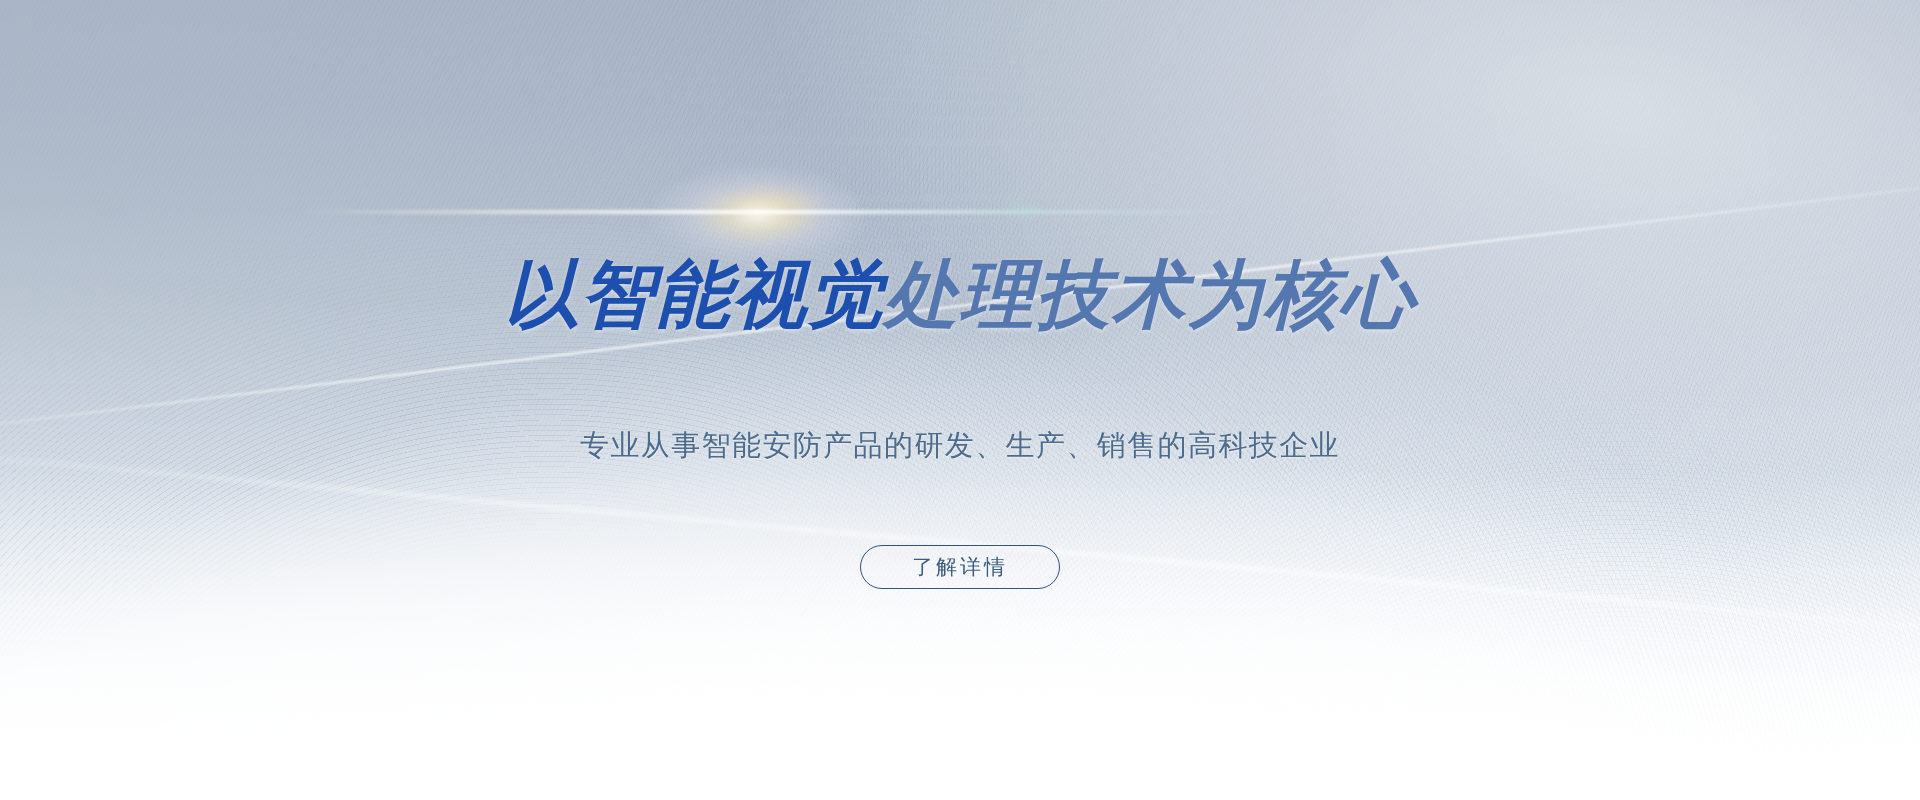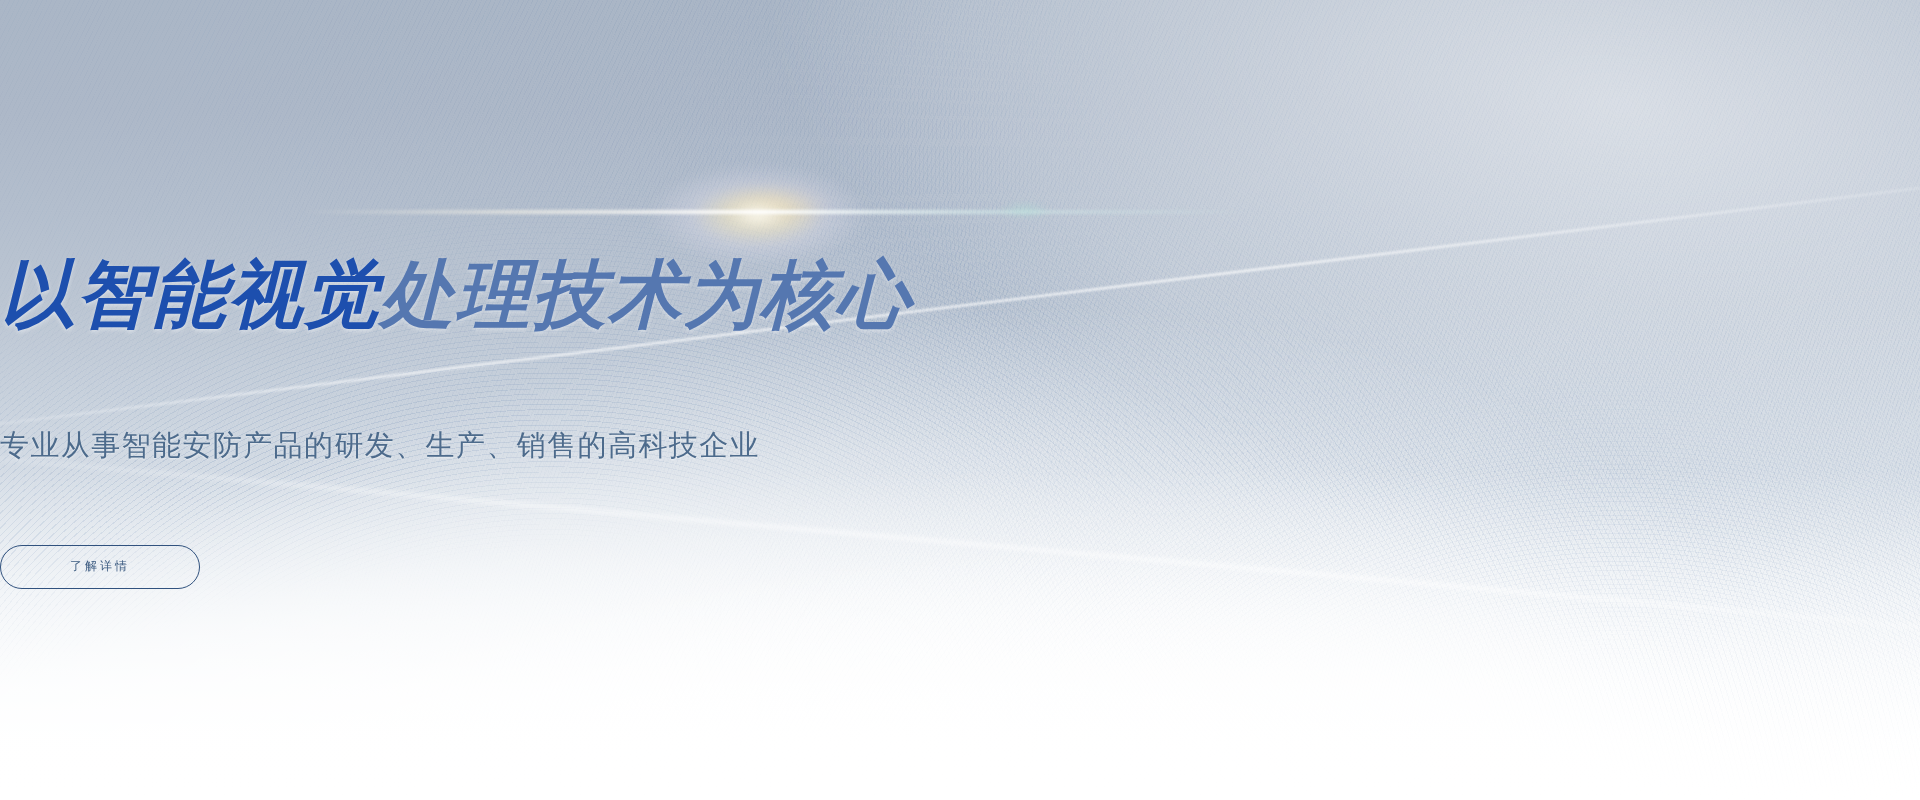--- a/index.html
+++ b/index.html
@@ -221,20 +221,21 @@
   }
 
   
   .content {
     position: absolute;
     left: 0; right: 0;
     top: 0;
     height: 800px;
     display: flex;
     flex-direction: column;
+    align-items: center;
     justify-content: flex-start;
     z-index: 10;
   }
 
   .headline {
     margin-top: 258px;
     font-size: 74px;
     line-height: 1;
     font-weight: bold;
     font-style: italic;
@@ -261,21 +262,21 @@
   }
 
   .cta {
     margin-top: 50px;
     width: 200px;
     height: 44px;
     border: 1.6px solid #31527e;
     border-radius: 24px;
     background: transparent;
     color: #3c5b80;
-    font-size: 12px;
+    font-size: 21px;
     letter-spacing: 3px;
     font-family: "Liberation Sans", "DejaVu Sans", sans-serif;
     display: flex;
     align-items: center;
     justify-content: center;
     cursor: pointer;
     padding: 0;
   }
 </style>
 </head>

